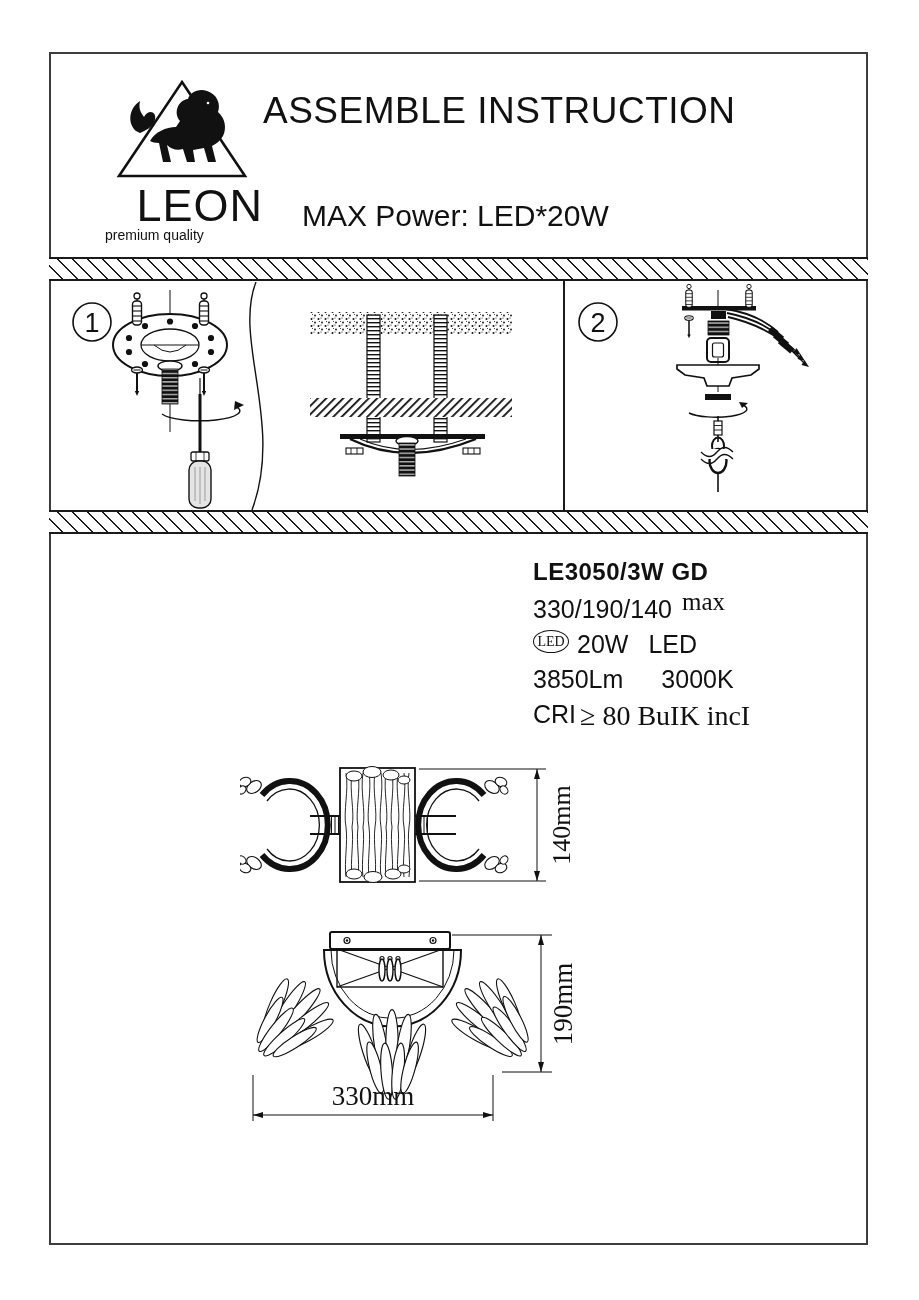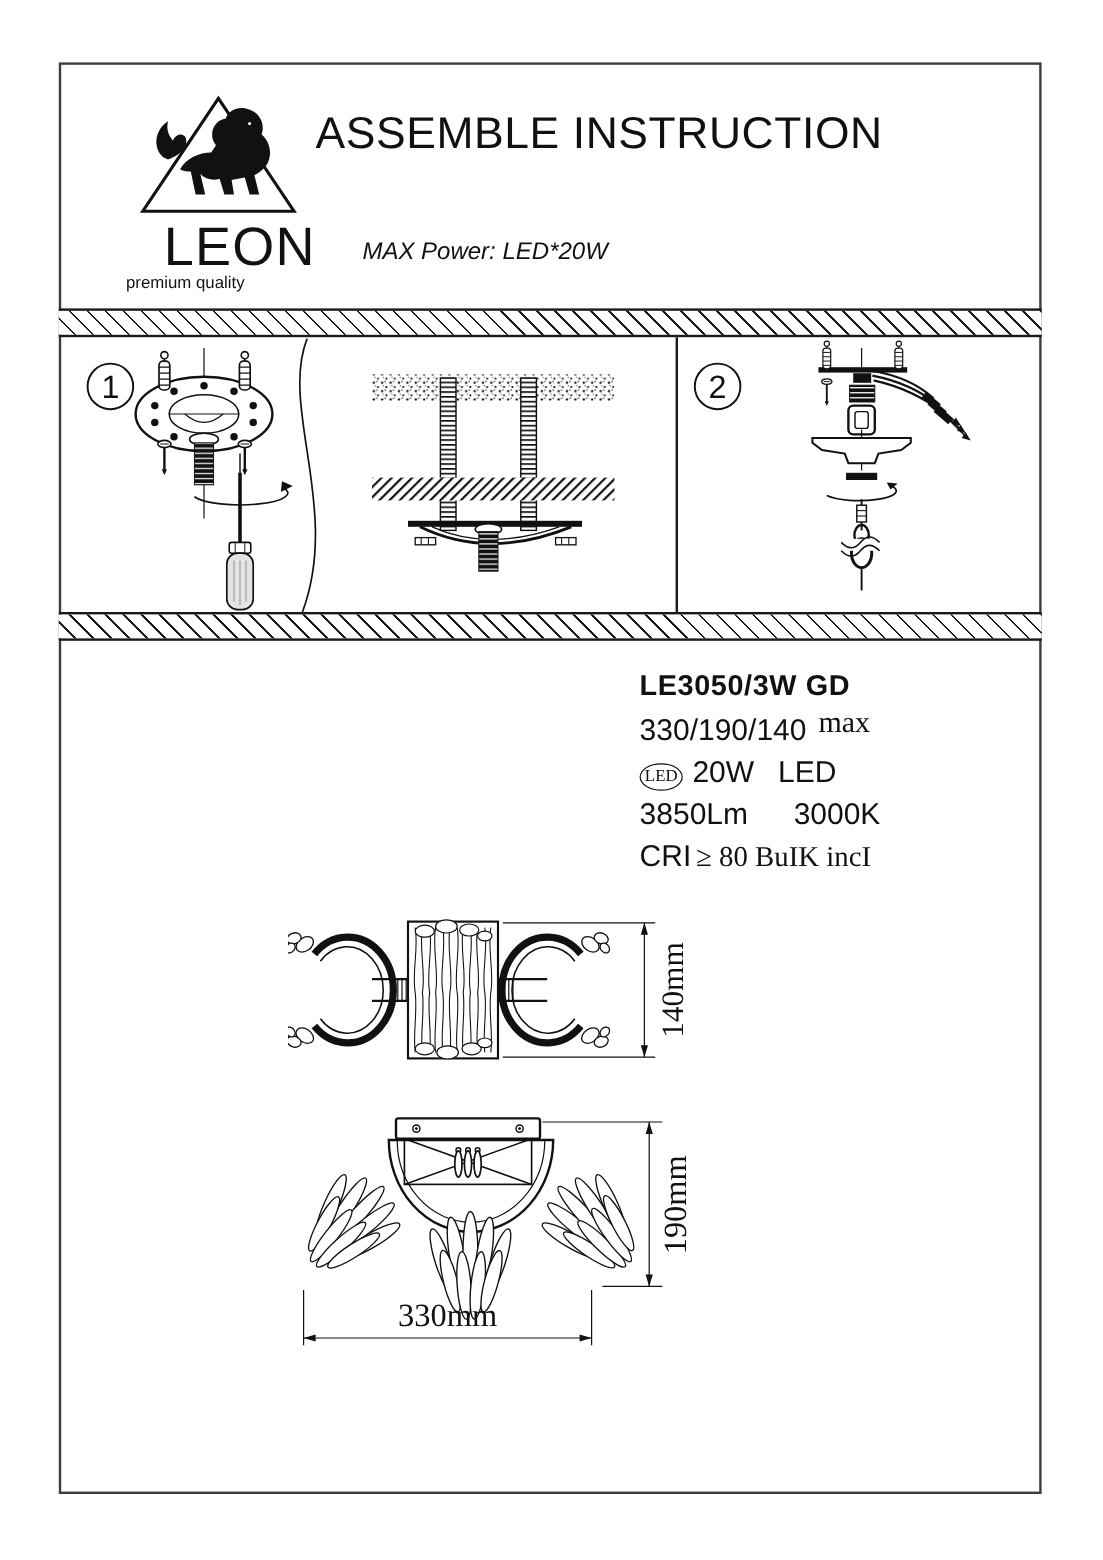--- a/index.html
+++ b/index.html
@@ -9,27 +9,27 @@
   .frame{position:absolute;left:49px;top:52px;width:819px;height:1193px;
          border:2px solid #3d3d3d;box-sizing:border-box;}
   .hatch-band{position:absolute;left:49px;width:819px;height:20px;box-sizing:content-box;
          border-top:2px solid #1a1a1a;border-bottom:2px solid #1a1a1a;
          background:repeating-linear-gradient(45deg,#ffffff 0px,#ffffff 9px,#1a1a1a 9px,#1a1a1a 10.6px);}
   .band-top{top:257px;}
   .band-bottom{top:510px;}
   .divider-v{position:absolute;left:563px;top:281px;width:2px;height:229px;background:#1a1a1a;}
   .title{position:absolute;left:263px;top:90px;font-size:37px;letter-spacing:0.5px;white-space:nowrap;}
   .model{position:absolute;left:302px;top:141px;font-size:30px;white-space:nowrap;}
-  .power{position:absolute;left:302px;top:199px;font-size:20px;white-space:nowrap;font-style:italic;}
+  .power{position:absolute;left:302px;top:199px;font-size:30px;white-space:nowrap;}
   .brand{position:absolute;left:105px;top:180px;width:158px;text-align:right;
          font-size:45px;letter-spacing:1px;}
   .tagline{position:absolute;left:105px;top:227px;width:158px;font-size:14px;}
   .specs{position:absolute;left:533px;top:558px;}
   .spec-title{font-size:24px;letter-spacing:0.5px;margin-bottom:9px;white-space:nowrap;font-weight:bold;}
-  .spec-line{font-size:25px;margin-bottom:6px;white-space:nowrap;display:flex;align-items:flex-end;}
+  .spec-line{font-size:25px;margin-bottom:6px;white-space:nowrap;display:flex;align-items:flex-start;}
   .serif{font-family:"Liberation Serif","DejaVu Serif",serif;}
   .sup{font-size:25px;margin-left:10px;position:relative;top:-7px;}
   .led-badge{display:inline-flex;align-items:center;justify-content:center;
          border:1.6px solid #111;border-radius:50%;width:34px;height:21px;
          font-size:14px;margin-right:4px;}
   .gap-sm{margin-left:4px;}
   .gap-md{margin-left:20px;}
   .gap-lg{margin-left:38px;}
   svg{display:block;}
   svg text{font-family:"Liberation Sans",sans-serif;}
@@ -233,21 +233,21 @@
       <span class="serif led-badge">LED</span>
       <span class="gap-sm">20W</span>
       <span class="gap-md">LED</span>
     </div>
     <div class="spec-line">
       <span>3850Lm</span>
       <span class="gap-lg">3000K</span>
     </div>
     <div class="spec-line">
       <span>CRI</span>
-      <span class="serif gap-sm" style="font-size:24px">≥ 80 BuIK incI</span>
+      <span class="serif gap-sm" style="font-size:28px">≥ 80 BuIK incI</span>
     </div>
   </div>
 
   <svg class="abs" style="left:240px;top:756px" width="345" height="140" viewBox="0 0 345 140">
     <g stroke="#111" fill="none">
       <path d="M 22 39 A 38 44 0 1 1 22 99" stroke-width="6"></path>
       <path d="M 27 45 A 30 36 0 1 1 27 93" stroke-width="1.3"></path>
       <g fill="#fff" stroke-width="1.1">
         <ellipse cx="14" cy="31" rx="8" ry="5.5" transform="rotate(-35 14 31)"></ellipse>
         <ellipse cx="5" cy="26" rx="6" ry="4.5" transform="rotate(-20 5 26)"></ellipse>

